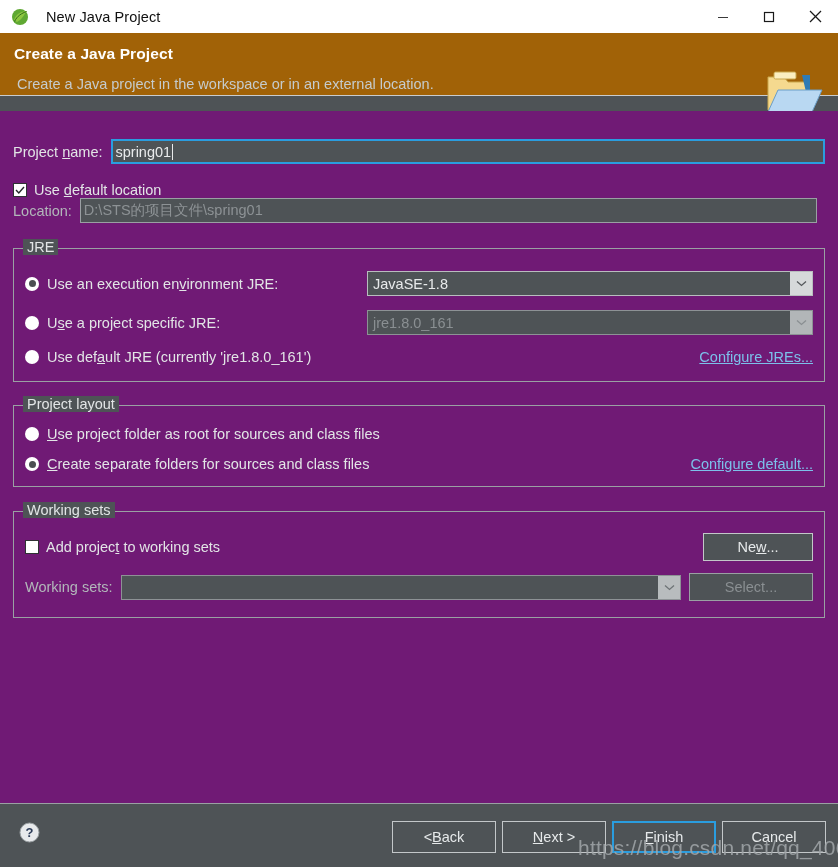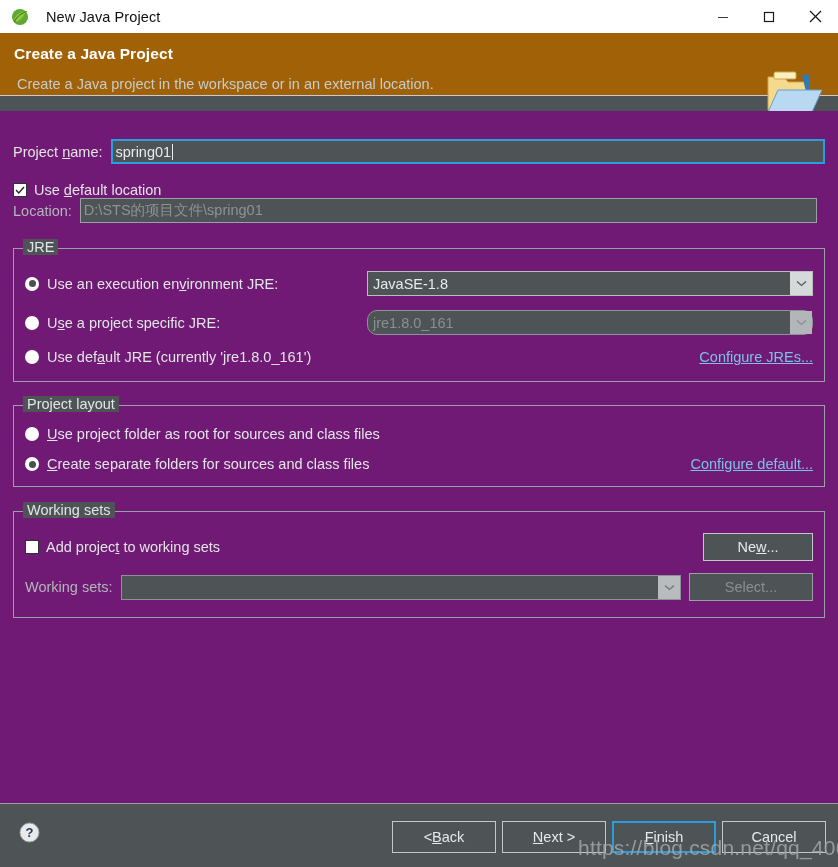--- a/index.html
+++ b/index.html
@@ -313,21 +313,21 @@
           <svg width="11" height="7" viewBox="0 0 11 7">
               <polyline points="1,1.5 5.5,5.5 10,1.5" fill="none" stroke="#55595c" stroke-width="1.3"></polyline>
             </svg>
         </span>
       </div>
     </div>
 
     <div class="row" style="margin-top:14px;">
       <span class="radio"></span>
       <span class="field-label" style="margin-left:8px; width:320px;">U<span class="u">s</span>e a project specific JRE:</span>
-      <div class="combo disabled" style="flex:1 1 auto;border-radius:10px;">
+      <div class="combo disabled" style="flex:1 1 auto;">
         <span class="cval">jre1.8.0_161</span>
         <span class="carrow">
           <svg width="11" height="7" viewBox="0 0 11 7">
               <polyline points="1,1.5 5.5,5.5 10,1.5" fill="none" stroke="#8a8f92" stroke-width="1.3"></polyline>
             </svg>
         </span>
       </div>
     </div>
 
     <div class="row" style="margin-top:14px;">

